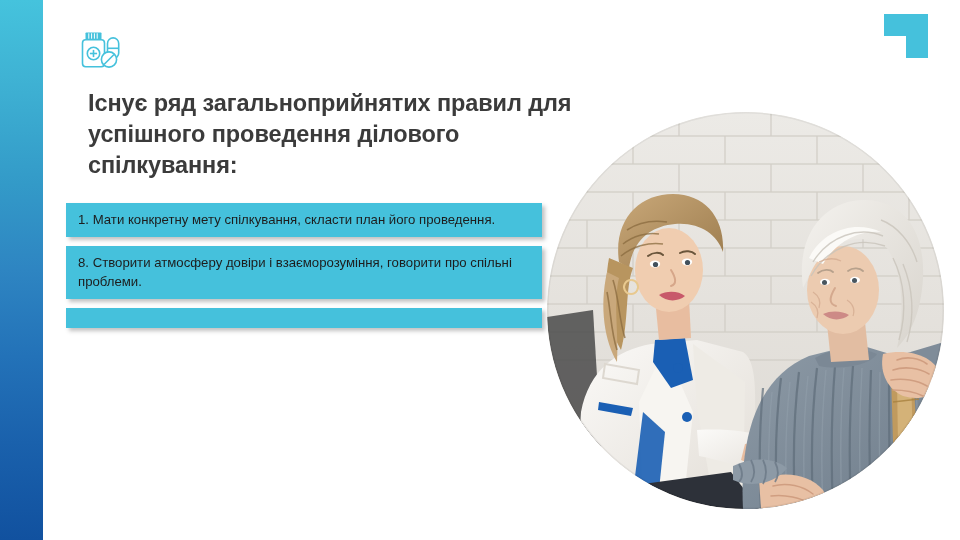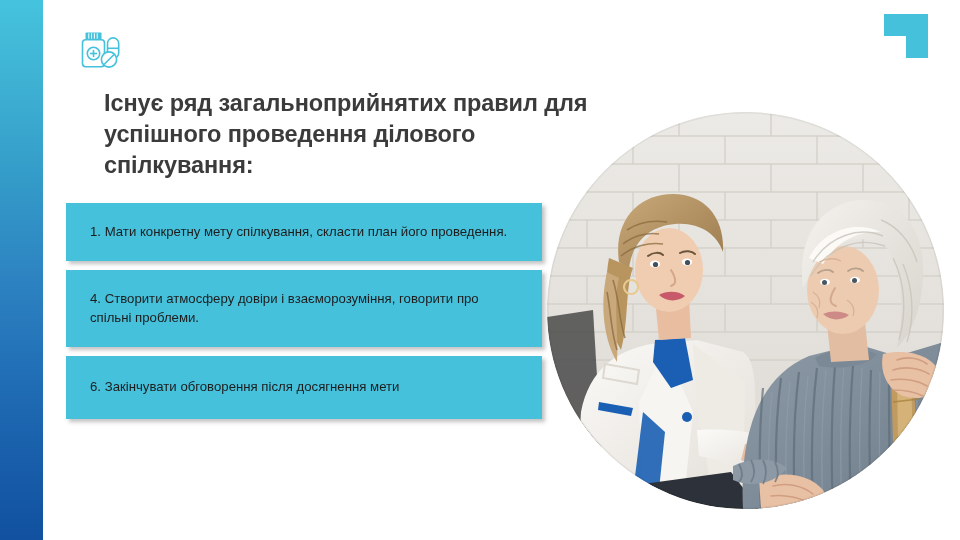--- a/index.html
+++ b/index.html
@@ -63,21 +63,21 @@
     position: absolute;
     left: 77px;
     top: 28px;
     width: 46px;
     height: 44px;
   }
 
   
   .headline {
     position: absolute;
-    left: 104px;
+    left: 88px;
     top: 88px;
     width: 490px;
     font-size: 23.5px;
     line-height: 31px;
     font-weight: 700;
     color: #3b3b3b;
     letter-spacing: -0.1px;
   }
 
   
@@ -92,21 +92,21 @@
     background: #45c1dc;
     box-shadow: 3px 3px 4px rgba(120,120,120,0.45);
     box-sizing: border-box;
     padding: 7px 12px 8px 12px;
     margin-bottom: 9px;
     color: #1d1d1d;
     font-size: 13.2px;
     line-height: 19px;
   }
   .box p {
-    margin: 12px;
+    margin: 0;
   }
   .box p + p {
     margin-top: 16px;
   }
   .box.tall {
     padding-top: 9px;
     padding-bottom: 11px;
   }
 
   
@@ -165,27 +165,26 @@
 
   <div class="headline">Існує ряд загальноприйнятих правил для успішного проведення ділового спілкування:</div>
 
   <div class="boxes">
 
     <div class="box">
       <p>1. Мати конкретну мету спілкування, скласти план його проведення.</p>
     </div>
 
     <div class="box">
-      <p>4. Створити атмосферу  довіри і взаєморозуміння, говорити про спільні проблеми.</p>
+      <p>8. Створити атмосферу  довіри і взаєморозуміння, говорити про спільні проблеми.</p>
     </div>
 
 
 
     <div class="box tall">
-      <p>6. Закінчувати обговорення після досягнення мети</p>
     </div>
 
   </div>
 
   <div class="photo">
     <svg viewBox="0 0 397 397" xmlns="http://www.w3.org/2000/svg" role="img">
       <defs>
         <clipPath id="circleClip">
           <circle cx="198.5" cy="198.5" r="198.5"></circle>
         </clipPath>

